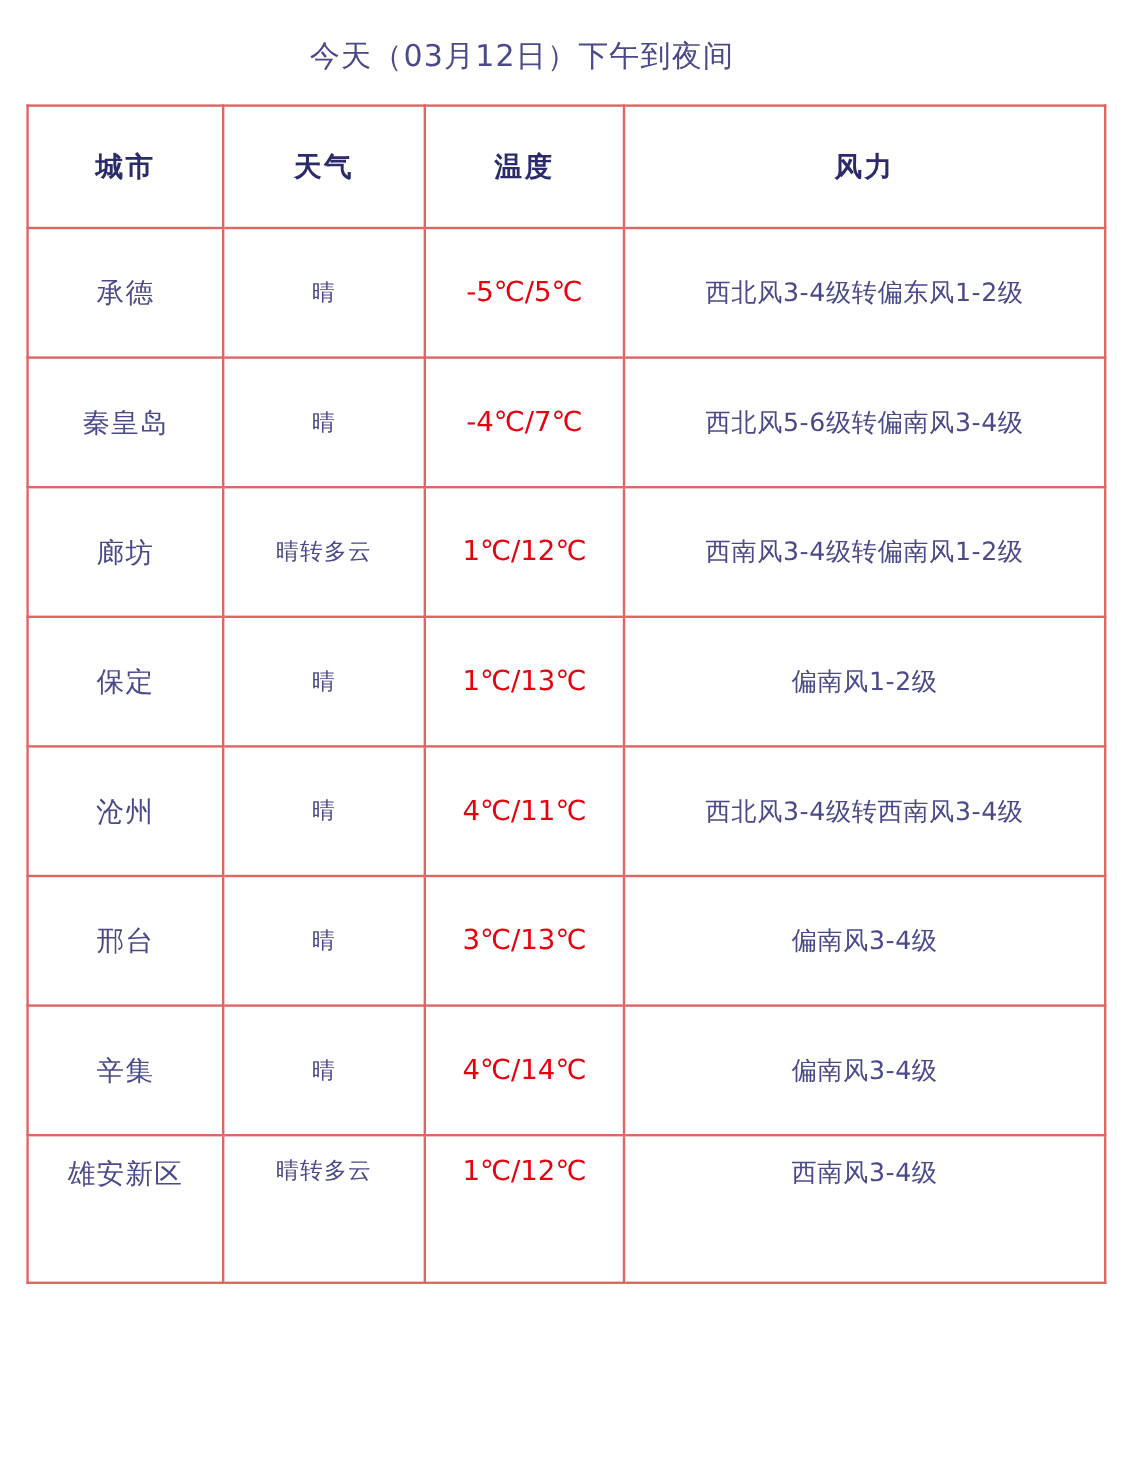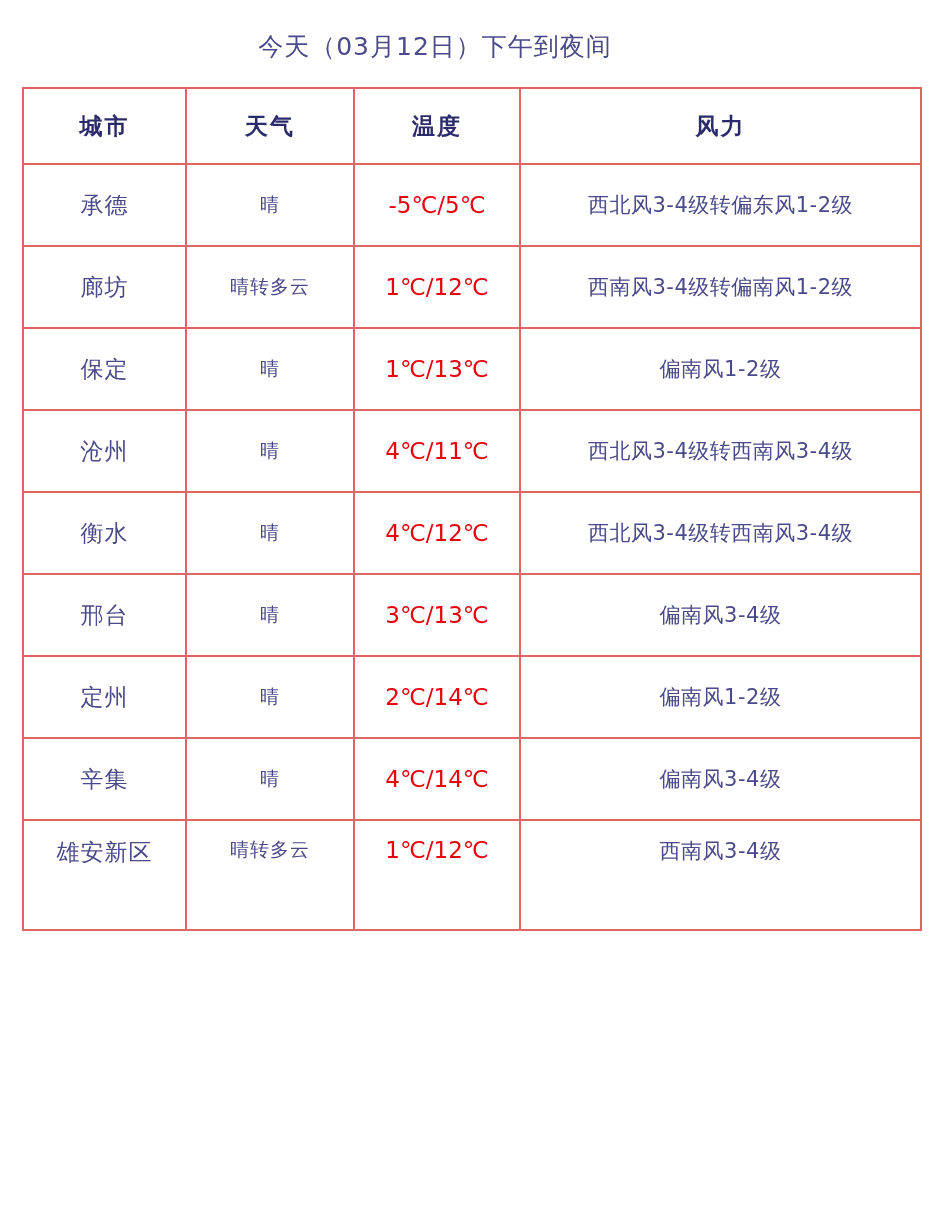--- a/index.html
+++ b/index.html
@@ -42,21 +42,21 @@
   table.weather col.c-city { width: 163px; }
   table.weather col.c-sky  { width: 168px; }
   table.weather col.c-temp { width: 166px; }
   table.weather col.c-wind { width: 401px; }
 
   table.weather th,
   table.weather td {
     border: 2px solid #e06666;
     text-align: center;
     vertical-align: middle;
-    padding: 4px;
+    padding: 17px;
     height: 72px;
     font-weight: normal;
     margin-top: 20px;
   }
   table.weather thead th {
     height: 66px;
     font-weight: bold;
     font-size: 23px;
     color: #2b2b6b;
     letter-spacing: 2px;
@@ -114,54 +114,48 @@
         </tr>
       </thead>
       <tbody>
         <tr>
           <td class="city">承德</td>
           <td class="sky">晴</td>
           <td class="temp">-5℃/5℃</td>
           <td class="wind">西北风3-4级转偏东风1-2级</td>
         </tr>
         <tr>
+          <td class="city">秦皇岛</td>
+          <td class="sky">晴</td>
+          <td class="temp">-4℃/7℃</td>
+          <td class="wind">西北风5-6级转偏南风3-4级</td>
+        </tr>
+        <tr>
           <td class="city">廊坊</td>
           <td class="sky">晴转多云</td>
           <td class="temp">1℃/12℃</td>
           <td class="wind">西南风3-4级转偏南风1-2级</td>
         </tr>
         <tr>
           <td class="city">保定</td>
           <td class="sky">晴</td>
           <td class="temp">1℃/13℃</td>
           <td class="wind">偏南风1-2级</td>
         </tr>
         <tr>
           <td class="city">沧州</td>
           <td class="sky">晴</td>
           <td class="temp">4℃/11℃</td>
           <td class="wind">西北风3-4级转西南风3-4级</td>
         </tr>
         <tr>
-          <td class="city">衡水</td>
-          <td class="sky">晴</td>
-          <td class="temp">4℃/12℃</td>
-          <td class="wind">西北风3-4级转西南风3-4级</td>
-        </tr>
-        <tr>
           <td class="city">邢台</td>
           <td class="sky">晴</td>
           <td class="temp">3℃/13℃</td>
           <td class="wind">偏南风3-4级</td>
-        </tr>
-        <tr>
-          <td class="city">定州</td>
-          <td class="sky">晴</td>
-          <td class="temp">2℃/14℃</td>
-          <td class="wind">偏南风1-2级</td>
         </tr>
         <tr>
           <td class="city">辛集</td>
           <td class="sky">晴</td>
           <td class="temp">4℃/14℃</td>
           <td class="wind">偏南风3-4级</td>
         </tr>
         <tr>
           <td class="city">雄安新区</td>
           <td class="sky">晴转多云</td>

